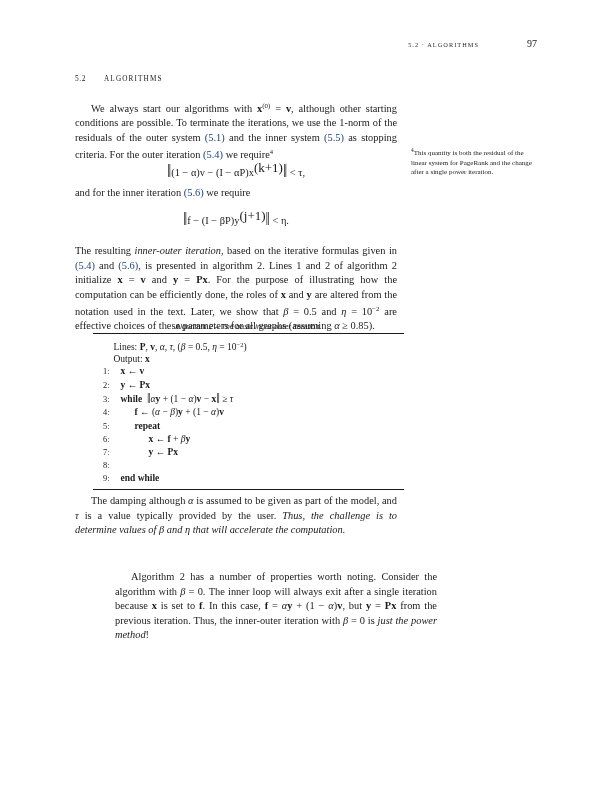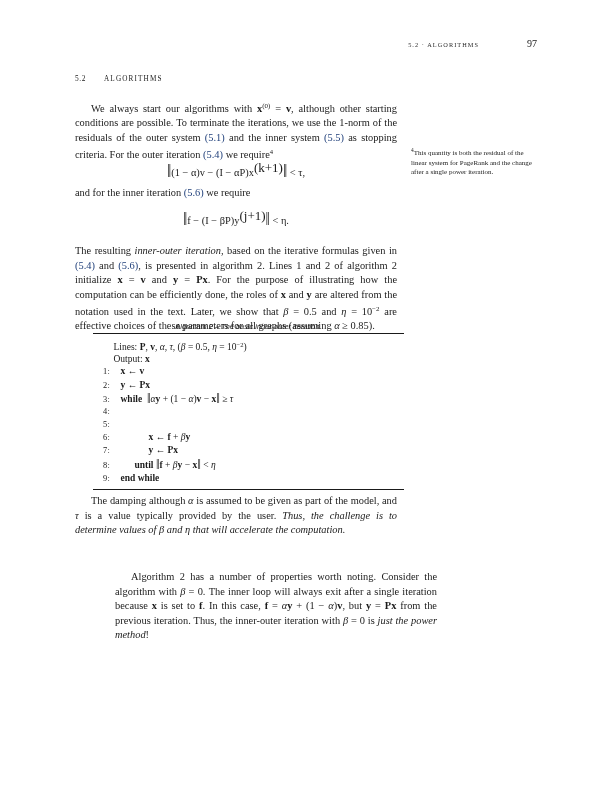--- a/index.html
+++ b/index.html
@@ -224,39 +224,40 @@
         <span class="algo-txt"><span class="bf">y</span> ← <span class="bf">Px</span></span>
       </div>
 
       <div class="algo-line">
         <span class="algo-ln">3:</span>
         <span class="algo-txt"><span class="bf">while</span>&nbsp; <span style="font-size:13px;display:inline-block;transform:scaleY(1.2);">‖</span><span class="ital">α</span><span class="bf">y</span> + (1 − <span class="ital">α</span>)<span class="bf">v</span> − <span class="bf">x</span><span style="font-size:13px;display:inline-block;transform:scaleY(1.2);">‖</span> ≥ <span class="ital">τ</span></span>
       </div>
 
       <div class="algo-line">
         <span class="algo-ln">4:</span>
+        <span class="algo-txt ind1"><span class="bf">f</span> ← (<span class="ital">α</span> − <span class="ital">β</span>)<span class="bf">y</span> + (1 − <span class="ital">α</span>)<span class="bf">v</span></span>
       </div>
 
       <div class="algo-line">
         <span class="algo-ln">5:</span>
+        <span class="algo-txt ind1"><span class="bf">repeat</span></span>
       </div>
 
       <div class="algo-line">
         <span class="algo-ln">6:</span>
         <span class="algo-txt ind2"><span class="bf">x</span> ← <span class="bf">f</span> + <span class="ital">β</span><span class="bf">y</span></span>
       </div>
 
       <div class="algo-line">
         <span class="algo-ln">7:</span>
         <span class="algo-txt ind2"><span class="bf">y</span> ← <span class="bf">Px</span></span>
       </div>
 
       <div class="algo-line">
         <span class="algo-ln">8:</span>
-        <span class="algo-txt ind1"><span class="bf">until</span> <span style="font-size:13px;display:inline-block;transform:scaleY(1.2);">‖</span><span class="bf">f</span> + <span class="ital">β</span><span class="bf">y</span> − <span class="bf">x</span><span style="font-size:13px;display:inline-block;transform:scaleY(1.2);">‖</span> &lt; <span class="ital">η</span></span>
       </div>
 
       <div class="algo-line">
         <span class="algo-ln">9:</span>
         <span class="algo-txt"><span class="bf">end while</span></span>
       </div>
 
 
     </div>
     <hr class="algo-rule bottom">

